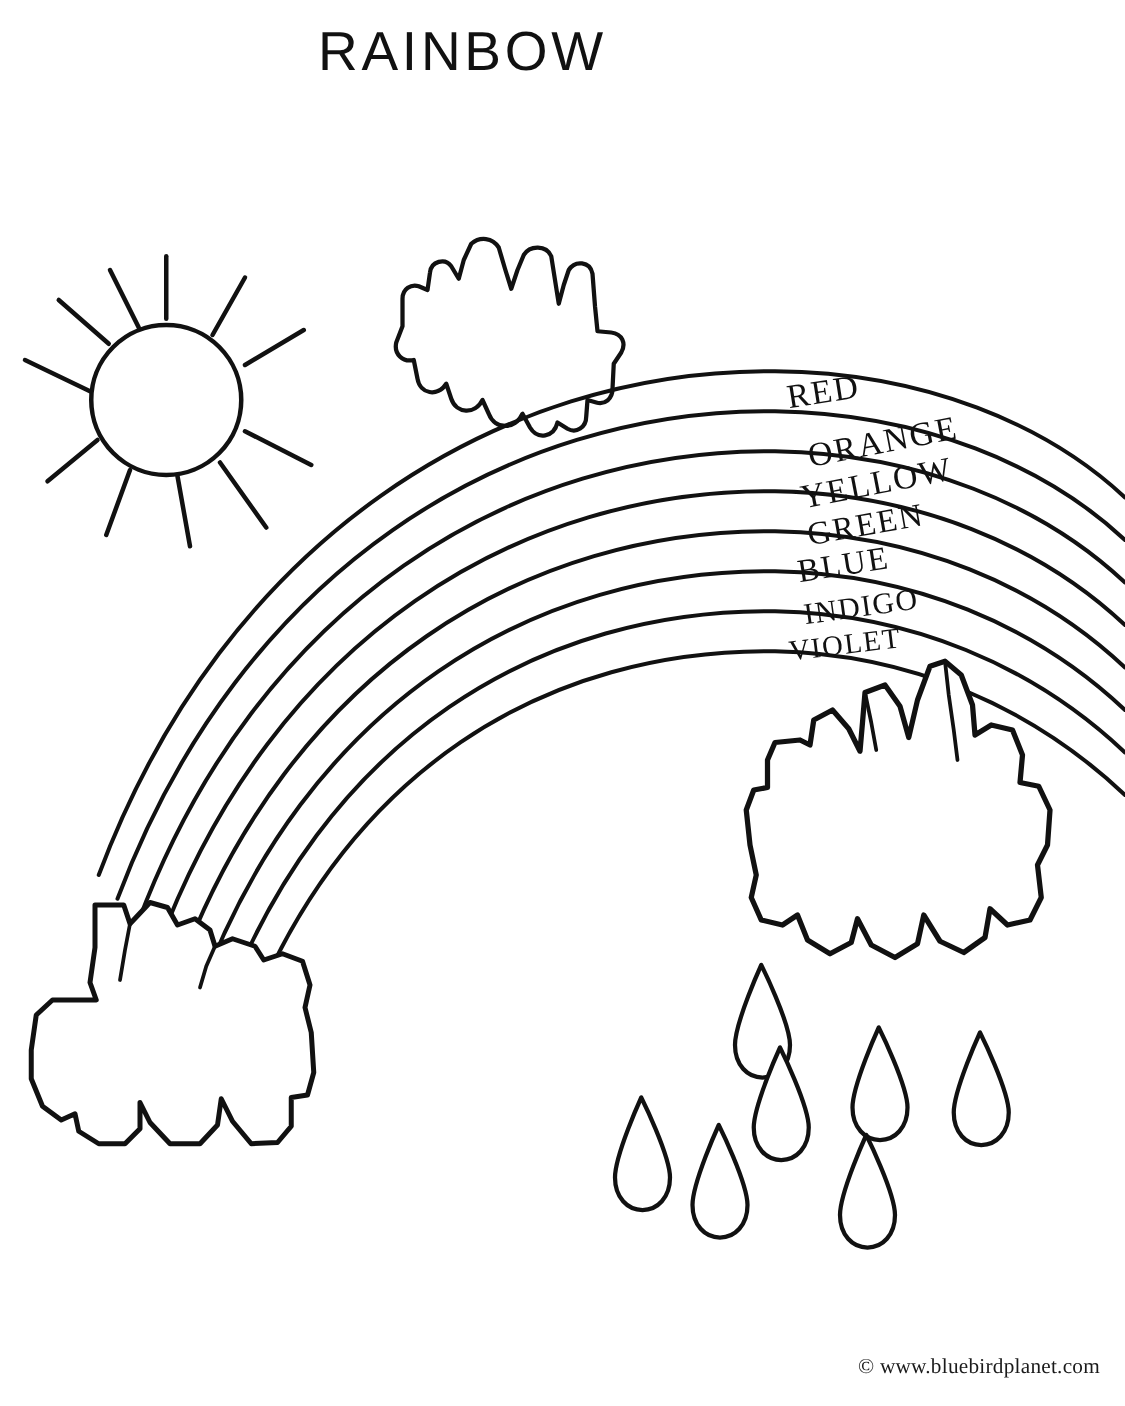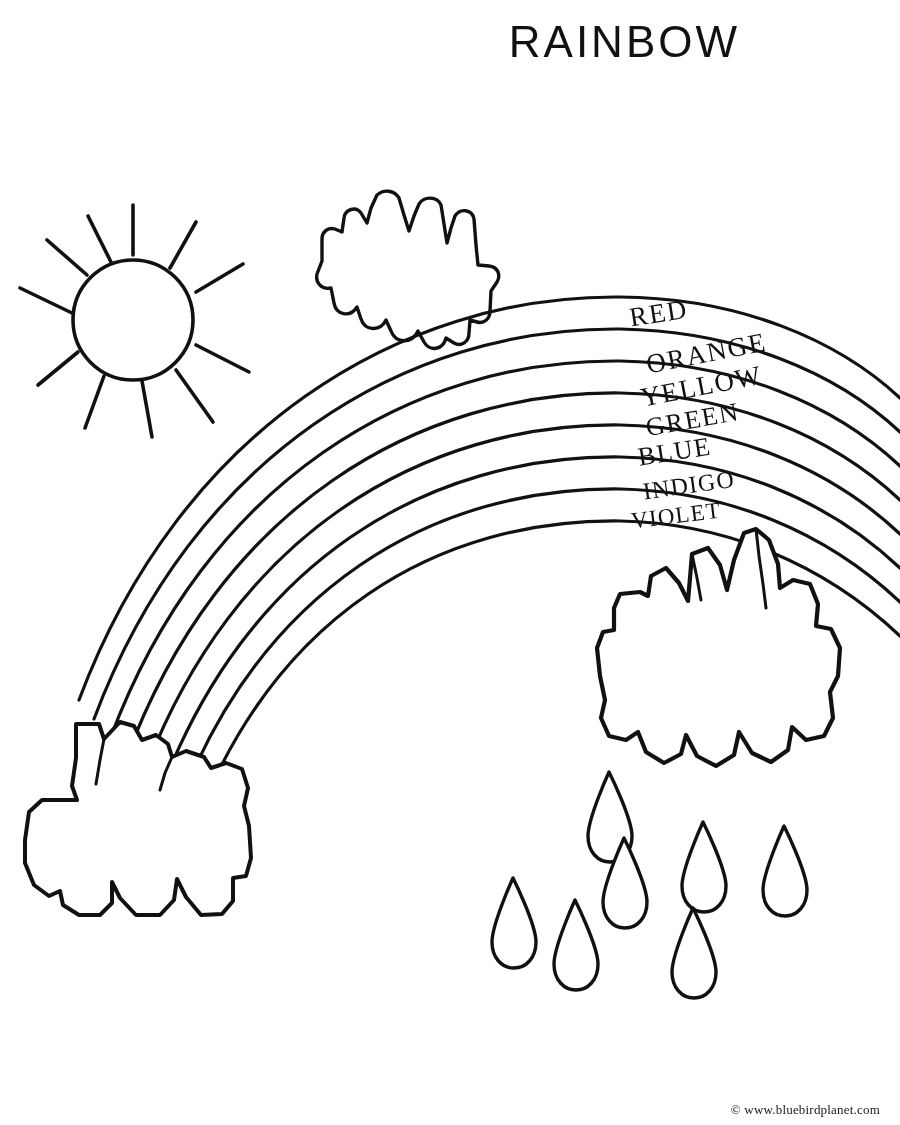--- a/index.html
+++ b/index.html
@@ -19,34 +19,34 @@
     left: 0; top: 0;
     width: 900px;
     height: 1125px;
     background: #ffffff;
   }
   #page-title {
     position: absolute;
     left: 0;
     top: 18px;
     width: 740px;
-    text-align: right;
+    text-align: center;
     font-family: "Liberation Sans", sans-serif;
     font-size: 44px;
     font-weight: 400;
     letter-spacing: 3px;
     color: #111111;
     line-height: 1.1;
   }
   #footer-credit {
     position: absolute;
     right: 20px;
-    bottom: 7px;
+    bottom: 22px;
     font-family: "Liberation Serif", serif;
-    font-size: 13px;
+    font-size: 17px;
     color: #1a1a1a;
     letter-spacing: 0.2px;
   }
   #art-canvas {
     position: absolute;
     left: 0; top: 0;
     width: 900px;
     height: 1125px;
   }
 </style>

